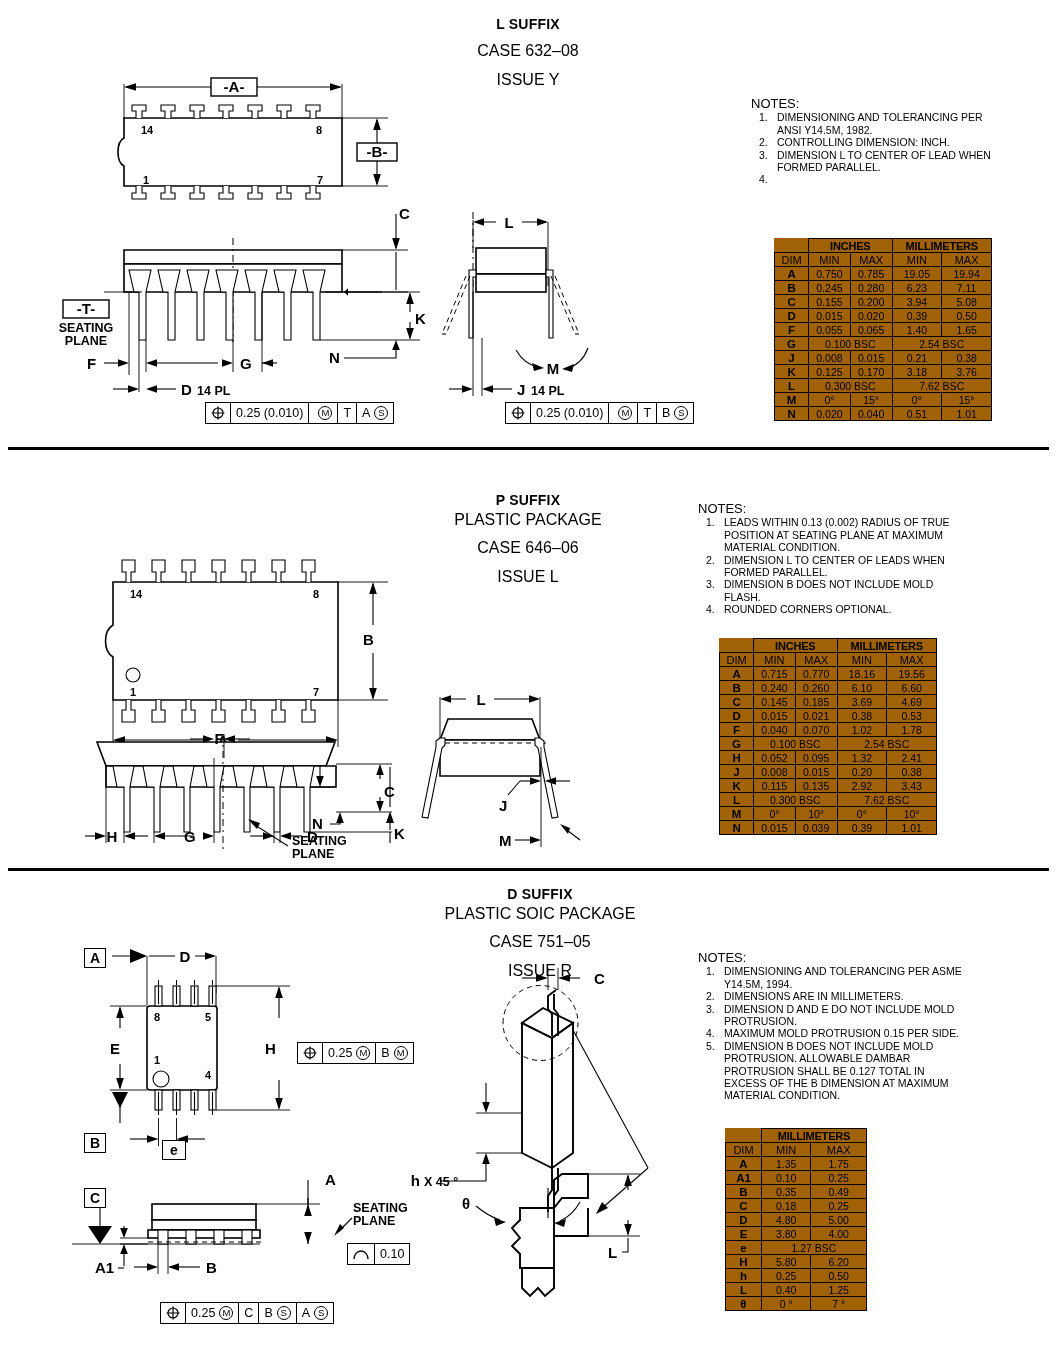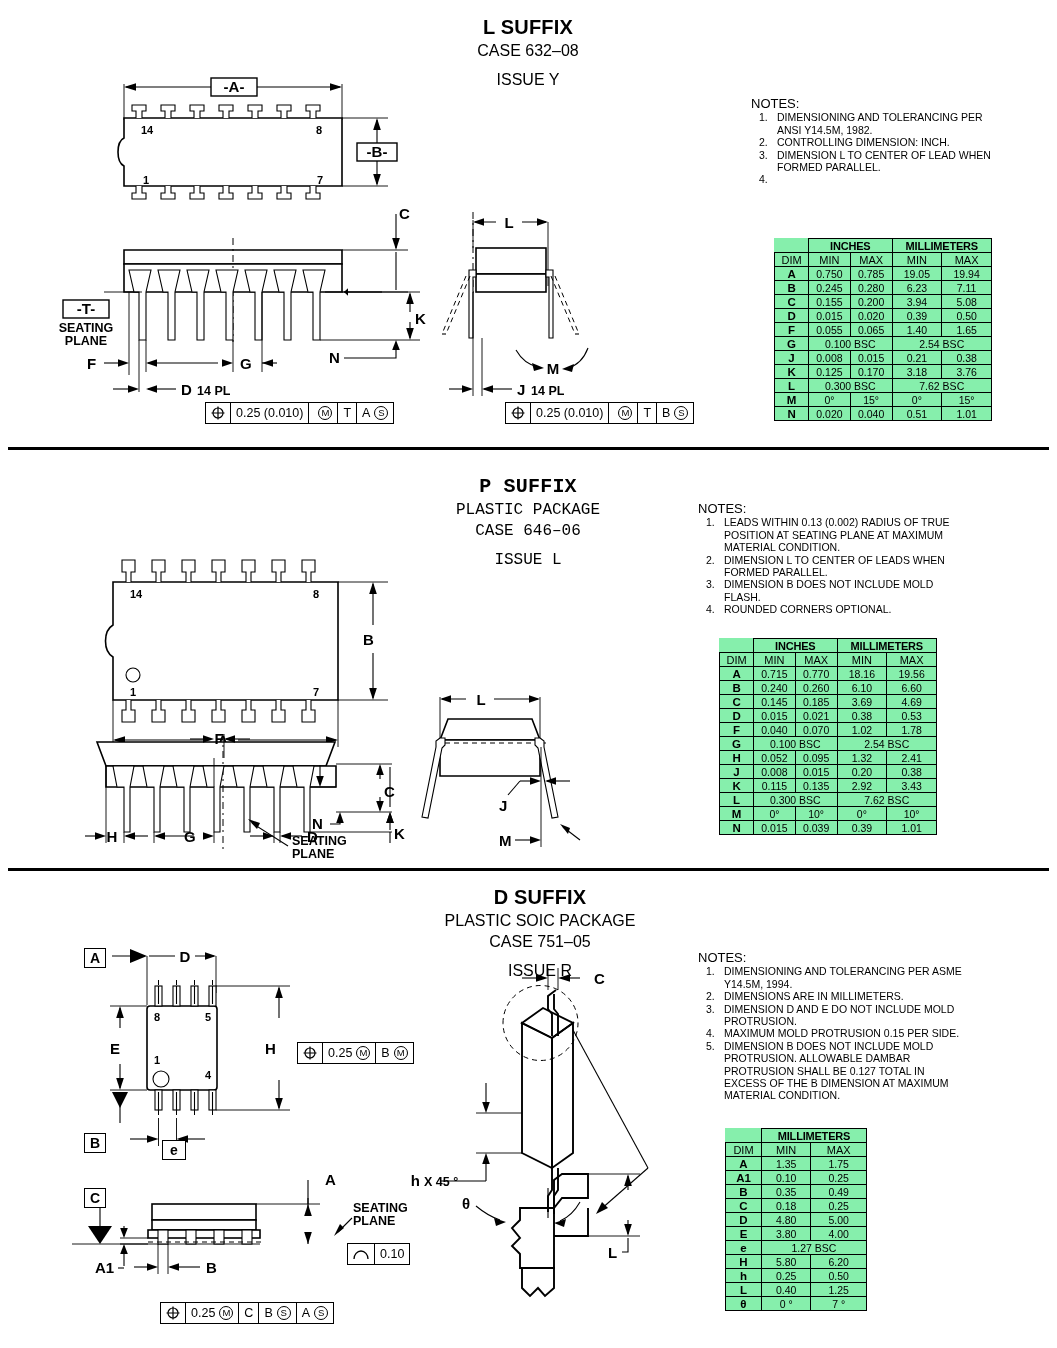--- a/index.html
+++ b/index.html
@@ -19,38 +19,38 @@
   .hrule {
     position: absolute;
     left: 8px; right: 8px;
     height: 3px;
     background: #000;
   }
   .section { position: absolute; left: 0; right: 0; }
 
   
   .title-block { position: absolute; text-align: center; width: 420px; }
-  .title-block .t1 { font-weight: bold; font-size: 20px; letter-spacing: .2px; }
+  .title-block .t1 { font-weight: bold; font-size: 14px; letter-spacing: .2px; }
   .title-block .t2 { font-size: 16px; margin-top: 3px; }
-  .title-block .t3 { font-size: 16px; margin-top: 3px; }
+  .title-block .t3 { font-size: 16px; margin-top: 10px; }
   .title-block .t4 { font-size: 16px; margin-top: 11px; }
 
   
   .notes { position: absolute; font-size: 10.5px; line-height: 12.4px; }
   .notes .nhead { font-size: 13px; margin-bottom: 1px; }
   .notes ol { margin: 0; padding: 0; list-style: none; }
   .notes li { position: relative; padding-left: 26px; margin-bottom: 0px; }
   .notes li .num { position: absolute; left: 8px; top: 0; }
 
   
   table.dimtable {
     position: absolute;
     border-collapse: collapse;
     font-size: 10.5px;
-    background: #86efac;
+    background: #a16207;
   }
   table.dimtable td, table.dimtable th {
     border: 1px solid #000;
     text-align: center;
     padding: 0px 3px;
     height: 14px;
     font-weight: normal;
     white-space: nowrap;
   }
   table.dimtable th.unit { font-weight: bold; font-size: 11px; letter-spacing: -.2px;}
@@ -408,21 +408,21 @@
           <span>B</span>
           <span class="circ">S</span>
         </div>
     </div>
   </div>
 
   <div class="hrule" style="top:447px;"></div>
 
   <div class="section">
 
-    <div class="title-block" style="left:318px; top:475px;font-family:Liberation Mono, monospace;">
+    <div class="title-block" style="left:318px; top:492px;">
       <div class="t1">P SUFFIX</div>
       <div class="t2">PLASTIC PACKAGE</div>
       <div class="t3">CASE 646–06</div>
       <div class="t4">ISSUE L</div>
     </div>
 
     <div class="notes" style="left:698px; top:503px; width:262px;">
       <div class="nhead">NOTES:</div>
       <ol>
         <li><span class="num">1.</span><span>LEADS WITHIN 0.13 (0.002) RADIUS OF TRUE POSITION AT SEATING PLANE AT MAXIMUM MATERIAL CONDITION.</span></li>

